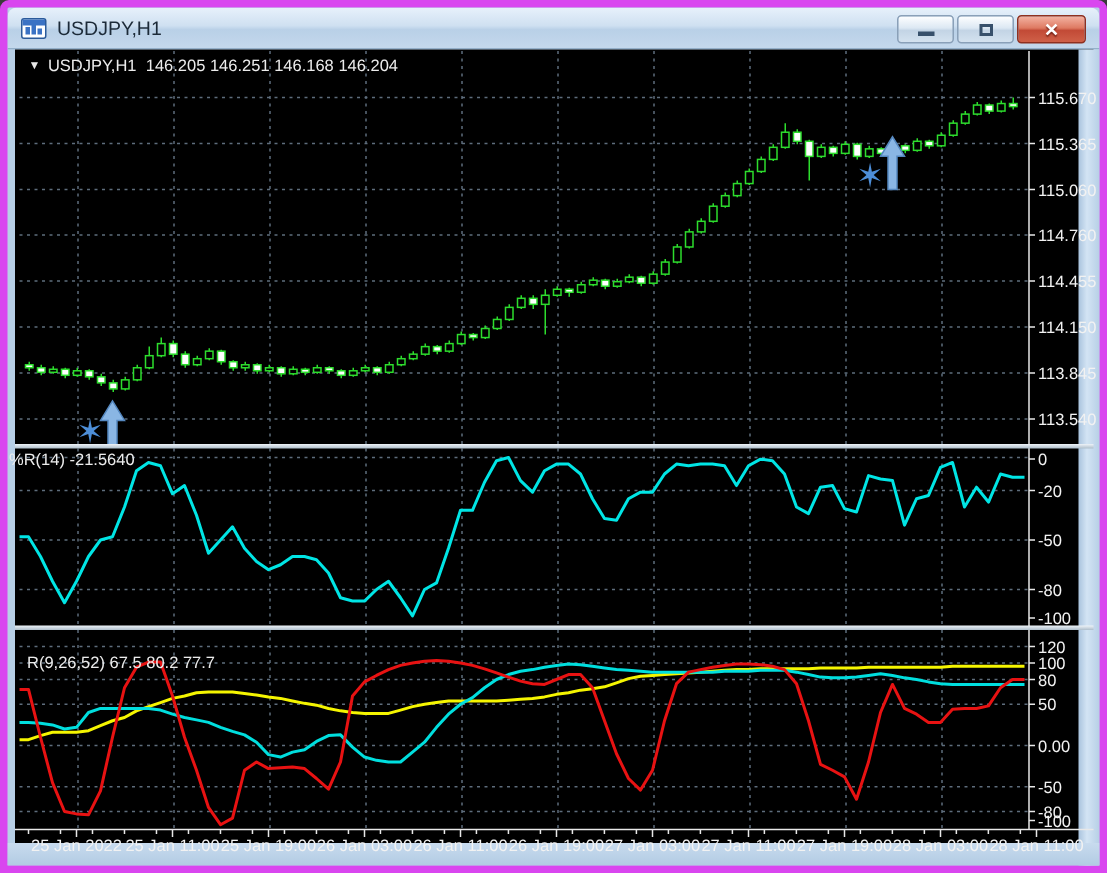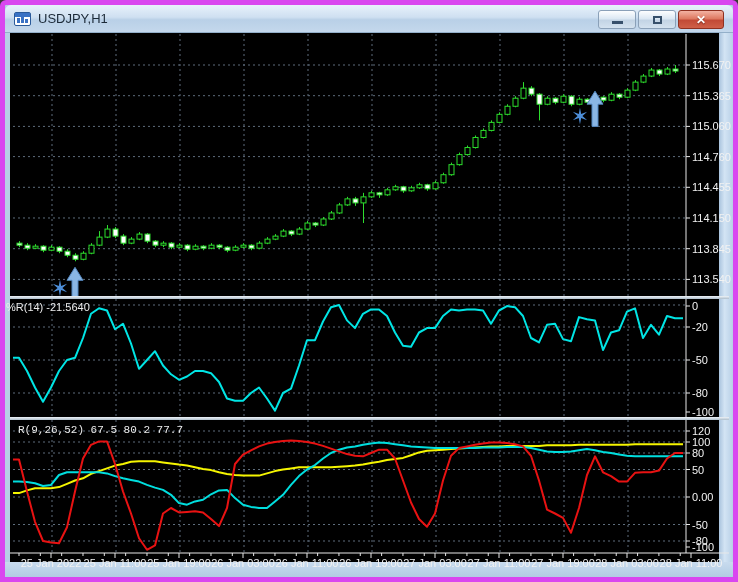--- a/index.html
+++ b/index.html
@@ -57,22 +57,23 @@
       <div class="win-btn close">
           <span class="glyph-close">✕</span>
         </div>
     </div>
   </div>
 
   <div class="chart-shell"></div>
   <div class="frame-right"></div>
   <div class="frame-bottom"></div>
 
+  <div class="panel-header" style="left:14px;top:33px;"><span class="sym-marker">▼</span><span>USDJPY,H1  146.205 146.251 146.168 146.204</span></div>
   <div class="panel-header" style="left:1px;top:296px;">%R(14) -21.5640</div>
-  <div class="panel-header" style="left:13px;top:419px;font-family:Liberation Mono, monospace;">R(9,26,52) 67.5 80.2 77.7</div>
+  <div class="panel-header" style="left:13px;top:431px;">R(9,26,52) 67.5 80.2 77.7</div>
 
   <div class="divider" style="top:291px;"></div>
   <div class="divider" style="top:412px;"></div>
 
   <svg class="plot" id="plot" width="738" height="582" viewBox="0 0 738 582">
       <g>
         <line x1="47" y1="29" x2="47" y2="291" stroke="#5e6d7c" stroke-dasharray="2 3"></line>
         <line x1="111" y1="29" x2="111" y2="291" stroke="#5e6d7c" stroke-dasharray="2 3"></line>
         <line x1="175" y1="29" x2="175" y2="291" stroke="#5e6d7c" stroke-dasharray="2 3"></line>
         <line x1="239" y1="29" x2="239" y2="291" stroke="#5e6d7c" stroke-dasharray="2 3"></line>

